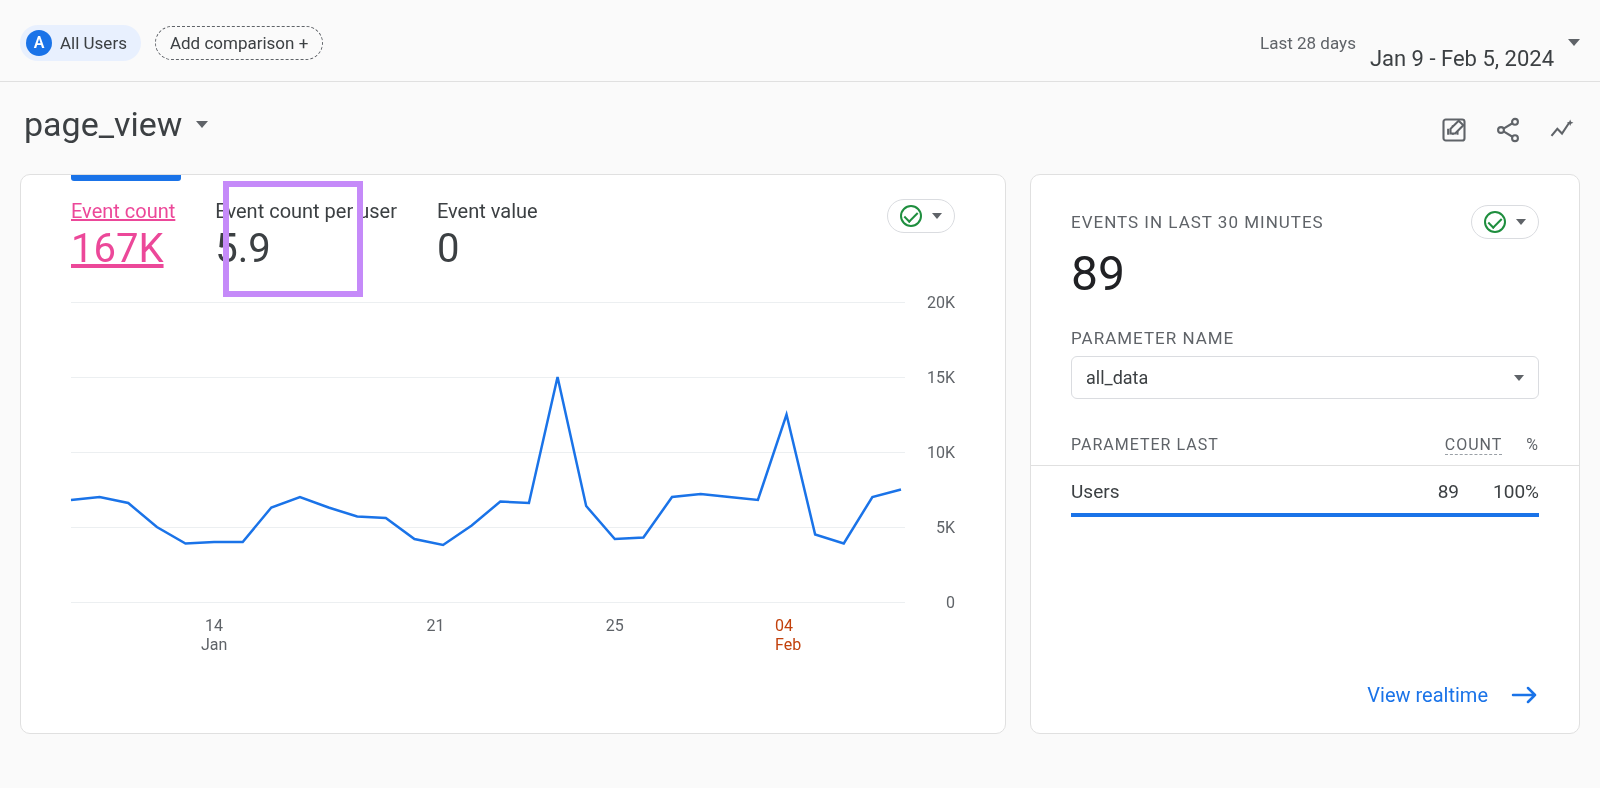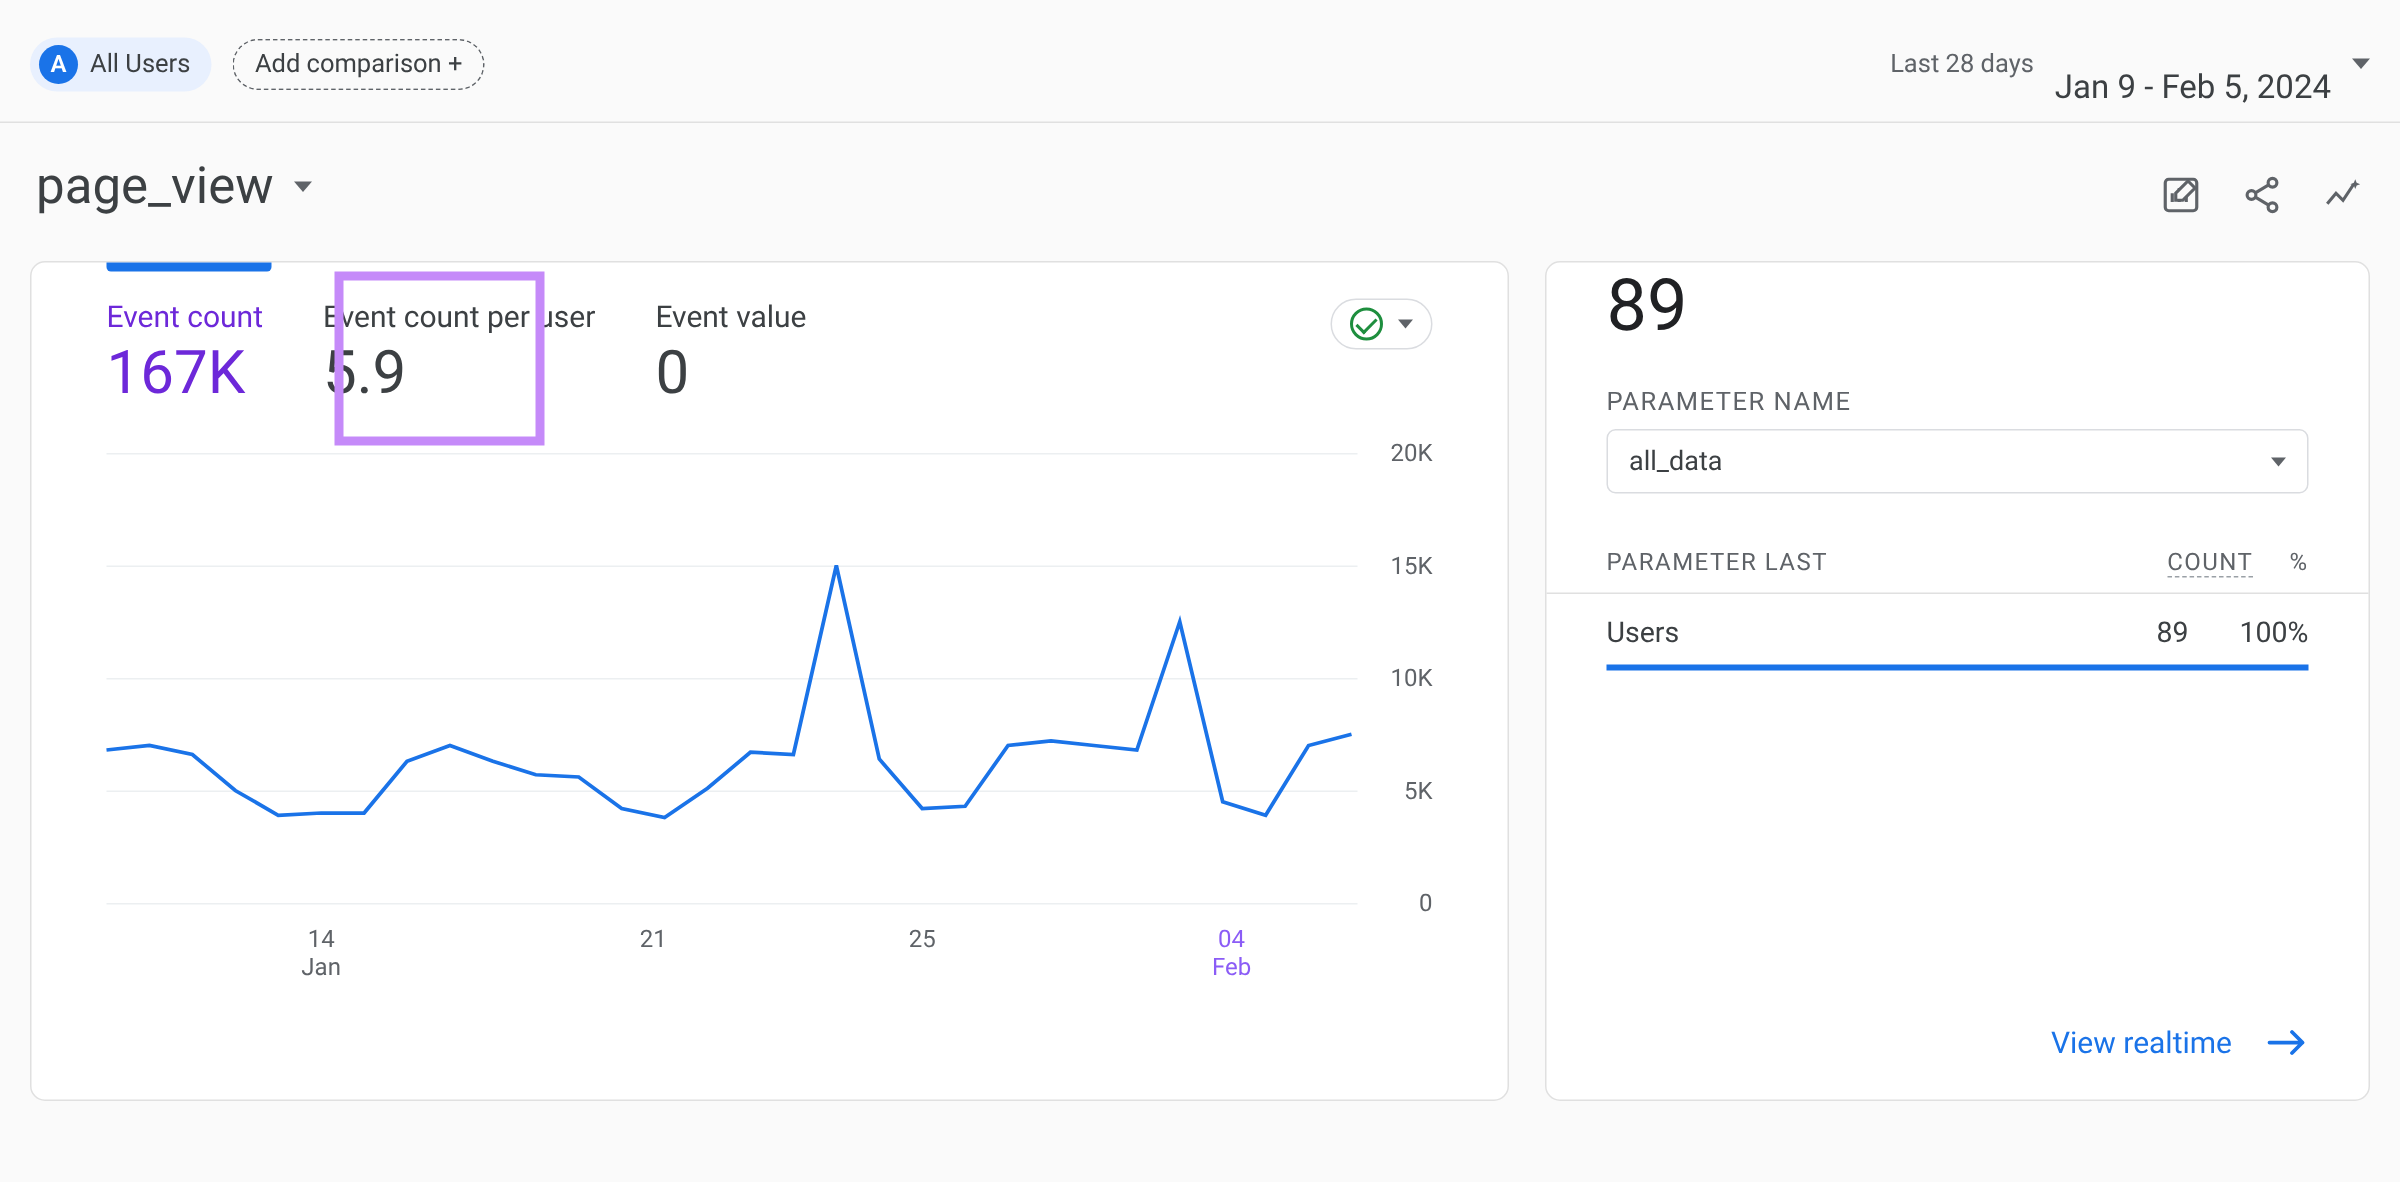--- a/index.html
+++ b/index.html
@@ -112,21 +112,21 @@
   .metrics {
     display: flex;
     gap: 40px;
     padding: 24px 50px 10px 50px;
     align-items: flex-start;
   }
   .metric { display: flex; flex-direction: column; gap: 2px; }
   .metric-label { font-size: 20px; color: #3c4043; }
   .metric-value { font-size: 40px; color: #3c4043; }
   .metric.active .metric-label,
-  .metric.active .metric-value { color: #6d28d9; }
+  .metric.active .metric-value { color: #ec4899; text-decoration: underline; }
   .metric.active::before {
     content: "";
     position: absolute;
     top: 0; left: 50px; width: 110px; height: 6px;
     background: #1a73e8;
     border-radius: 0 0 3px 3px;
   }
   .highlight-box {
     position: absolute;
     border: 6px solid #c58af9;
@@ -285,25 +285,32 @@
         <div class="gridline" style="top: 95px;"></div>
         <div class="ylabel" style="top: 95px;">15K</div>
         <div class="gridline" style="top: 20px;"></div>
         <div class="ylabel" style="top: 20px;">20K</div>
         <svg class="line" width="830" height="330">
           <path d="M0 218 L28.620689655172413 215 L57.241379310344826 221 L85.86206896551724 245 L114.48275862068965 261.5 L143.1034482758621 260 L171.72413793103448 260 L200.34482758620692 225.5 L228.9655172413793 215 L257.58620689655174 225.5 L286.2068965517242 234.5 L314.8275862068965 236 L343.44827586206895 257 L372.0689655172414 263 L400.68965517241384 243.5 L429.3103448275862 219.5 L457.9310344827586 221 L486.551724137931 95 L515.1724137931035 224 L543.7931034482758 257 L572.4137931034484 255.5 L601.0344827586207 215 L629.655172413793 212 L658.2758620689656 215 L686.8965517241379 218 L715.5172413793103 132.5 L744.1379310344828 252.5 L772.7586206896551 261.5 L801.3793103448277 215 L830 207.5 " stroke="#1a73e8" stroke-width="2.5" fill="none"></path>
         </svg>
         <div style="position: absolute; left: 163.103px; top: 334px; width: 60px; text-align: center; font-size: 16px; color: rgb(95, 99, 104);">14<br>Jan</div>
         <div style="position: absolute; left: 363.448px; top: 334px; width: 60px; text-align: right; font-size: 16px; color: rgb(95, 99, 104);">21</div>
         <div style="position: absolute; left: 563.793px; top: 334px; width: 60px; text-align: center; font-size: 16px; color: rgb(95, 99, 104);">25</div>
-        <div style="position: absolute; left: 770px; top: 334px; width: 60px; text-align: center; font-size: 16px; color: #8b5cf6;">04<br>Feb</div>
+        <div style="position: absolute; left: 754px; top: 334px; width: 60px; font-size: 16px; color: #c2410c;">04<br>Feb</div>
       </div>
   </div>
 
   <div class="card card-side">
+    <div class="side-head">
+      <span class="side-title">EVENTS IN LAST 30 MINUTES</span>
+      <div class="status-pill" style="margin-left:auto;">
+        <span class="check-circle"></span>
+        <span class="tri-down small"></span>
+      </div>
+    </div>
     <div class="side-value">89</div>
 
     <div class="side-section">
       <div class="side-label">PARAMETER NAME</div>
       <div class="select">
         <span>all_data</span>
         <span class="tri-down small"></span>
       </div>
     </div>
 

